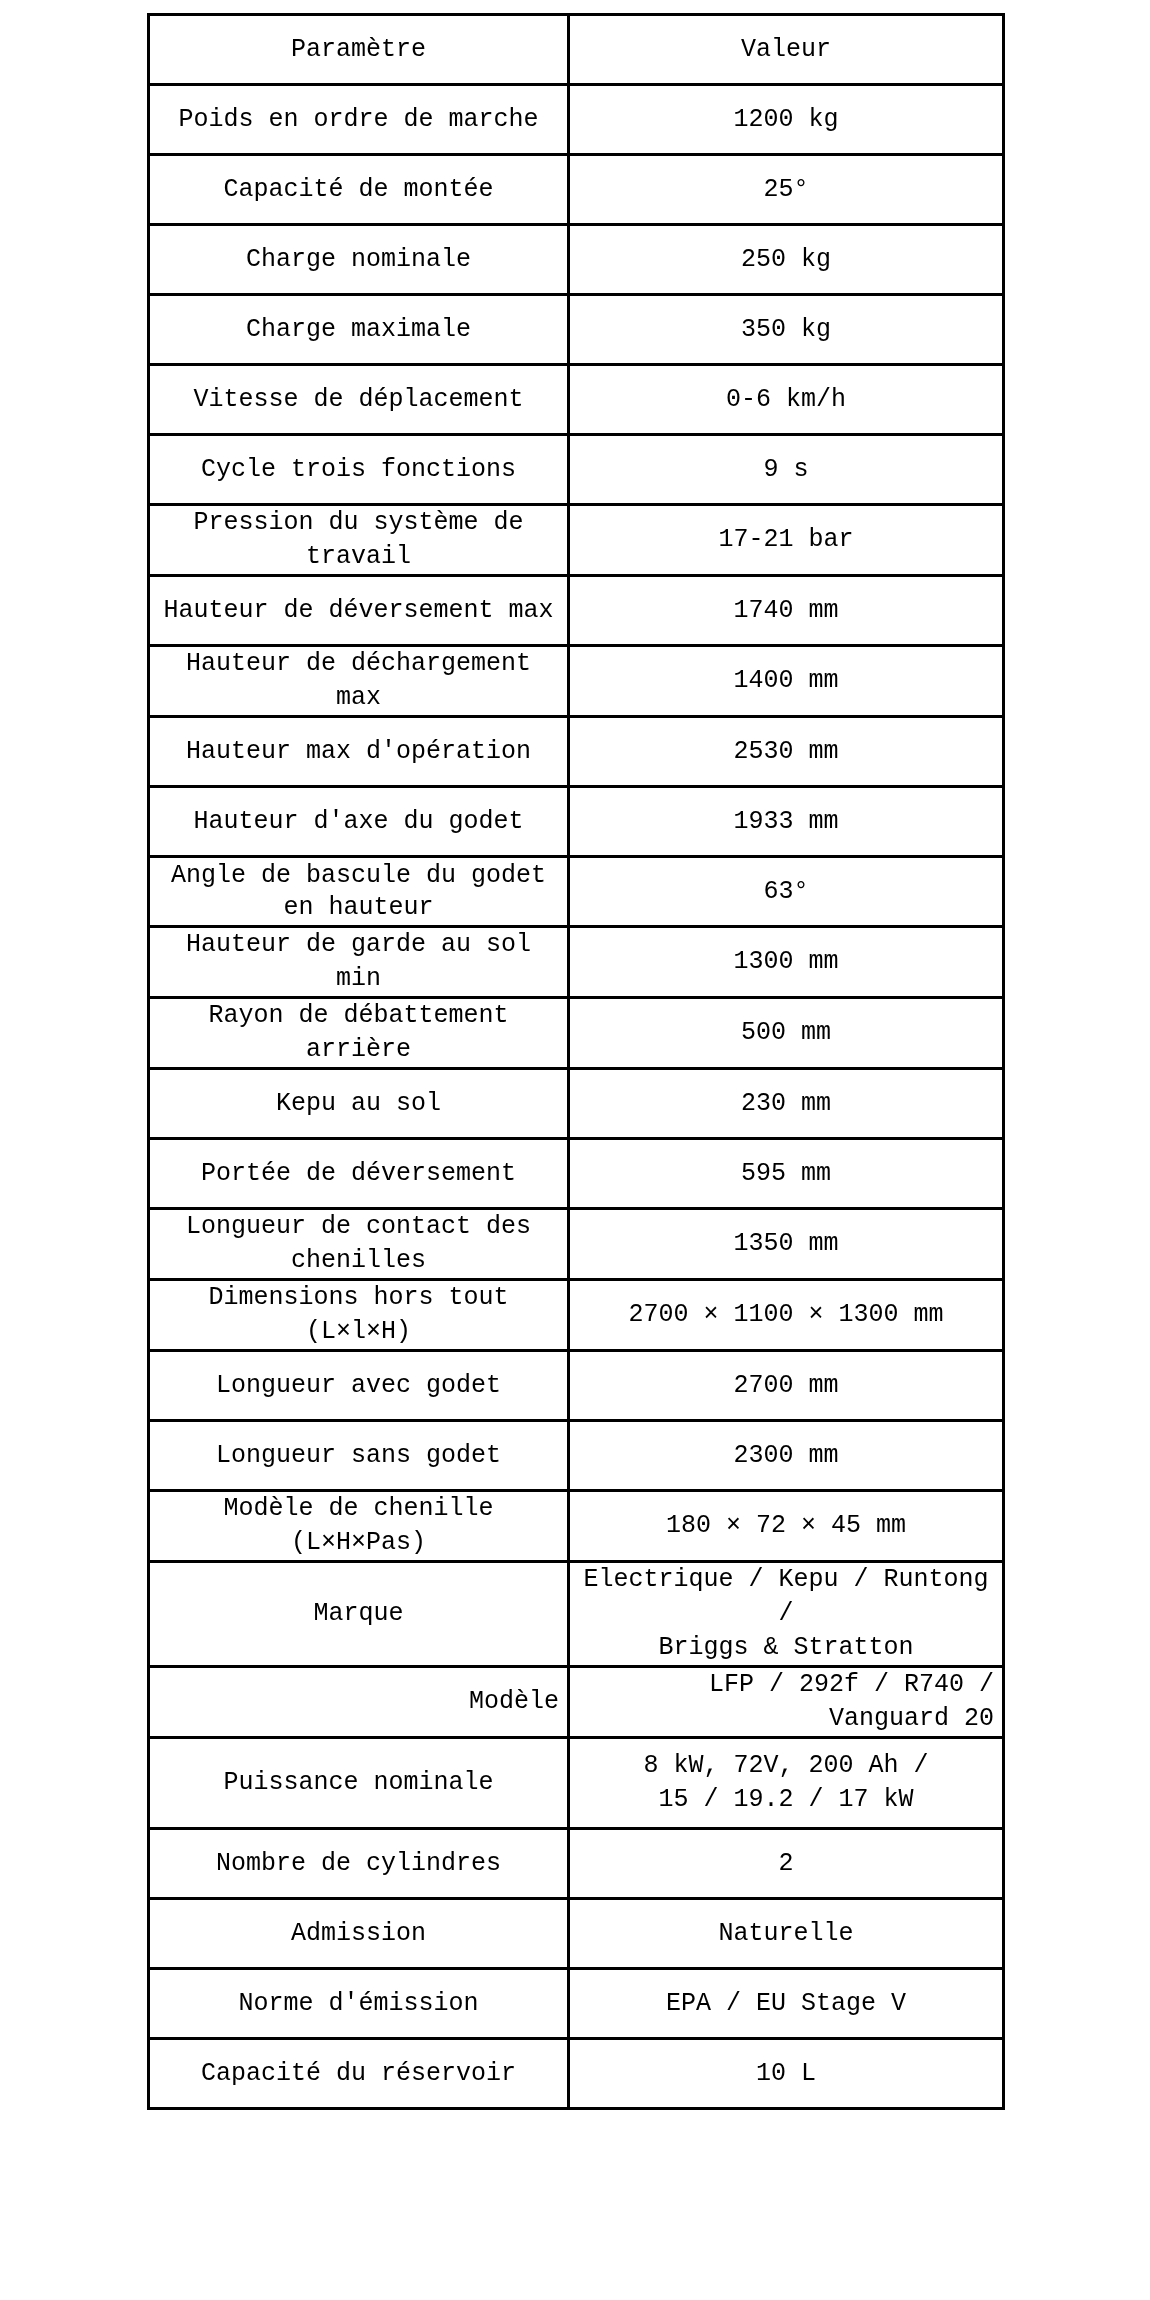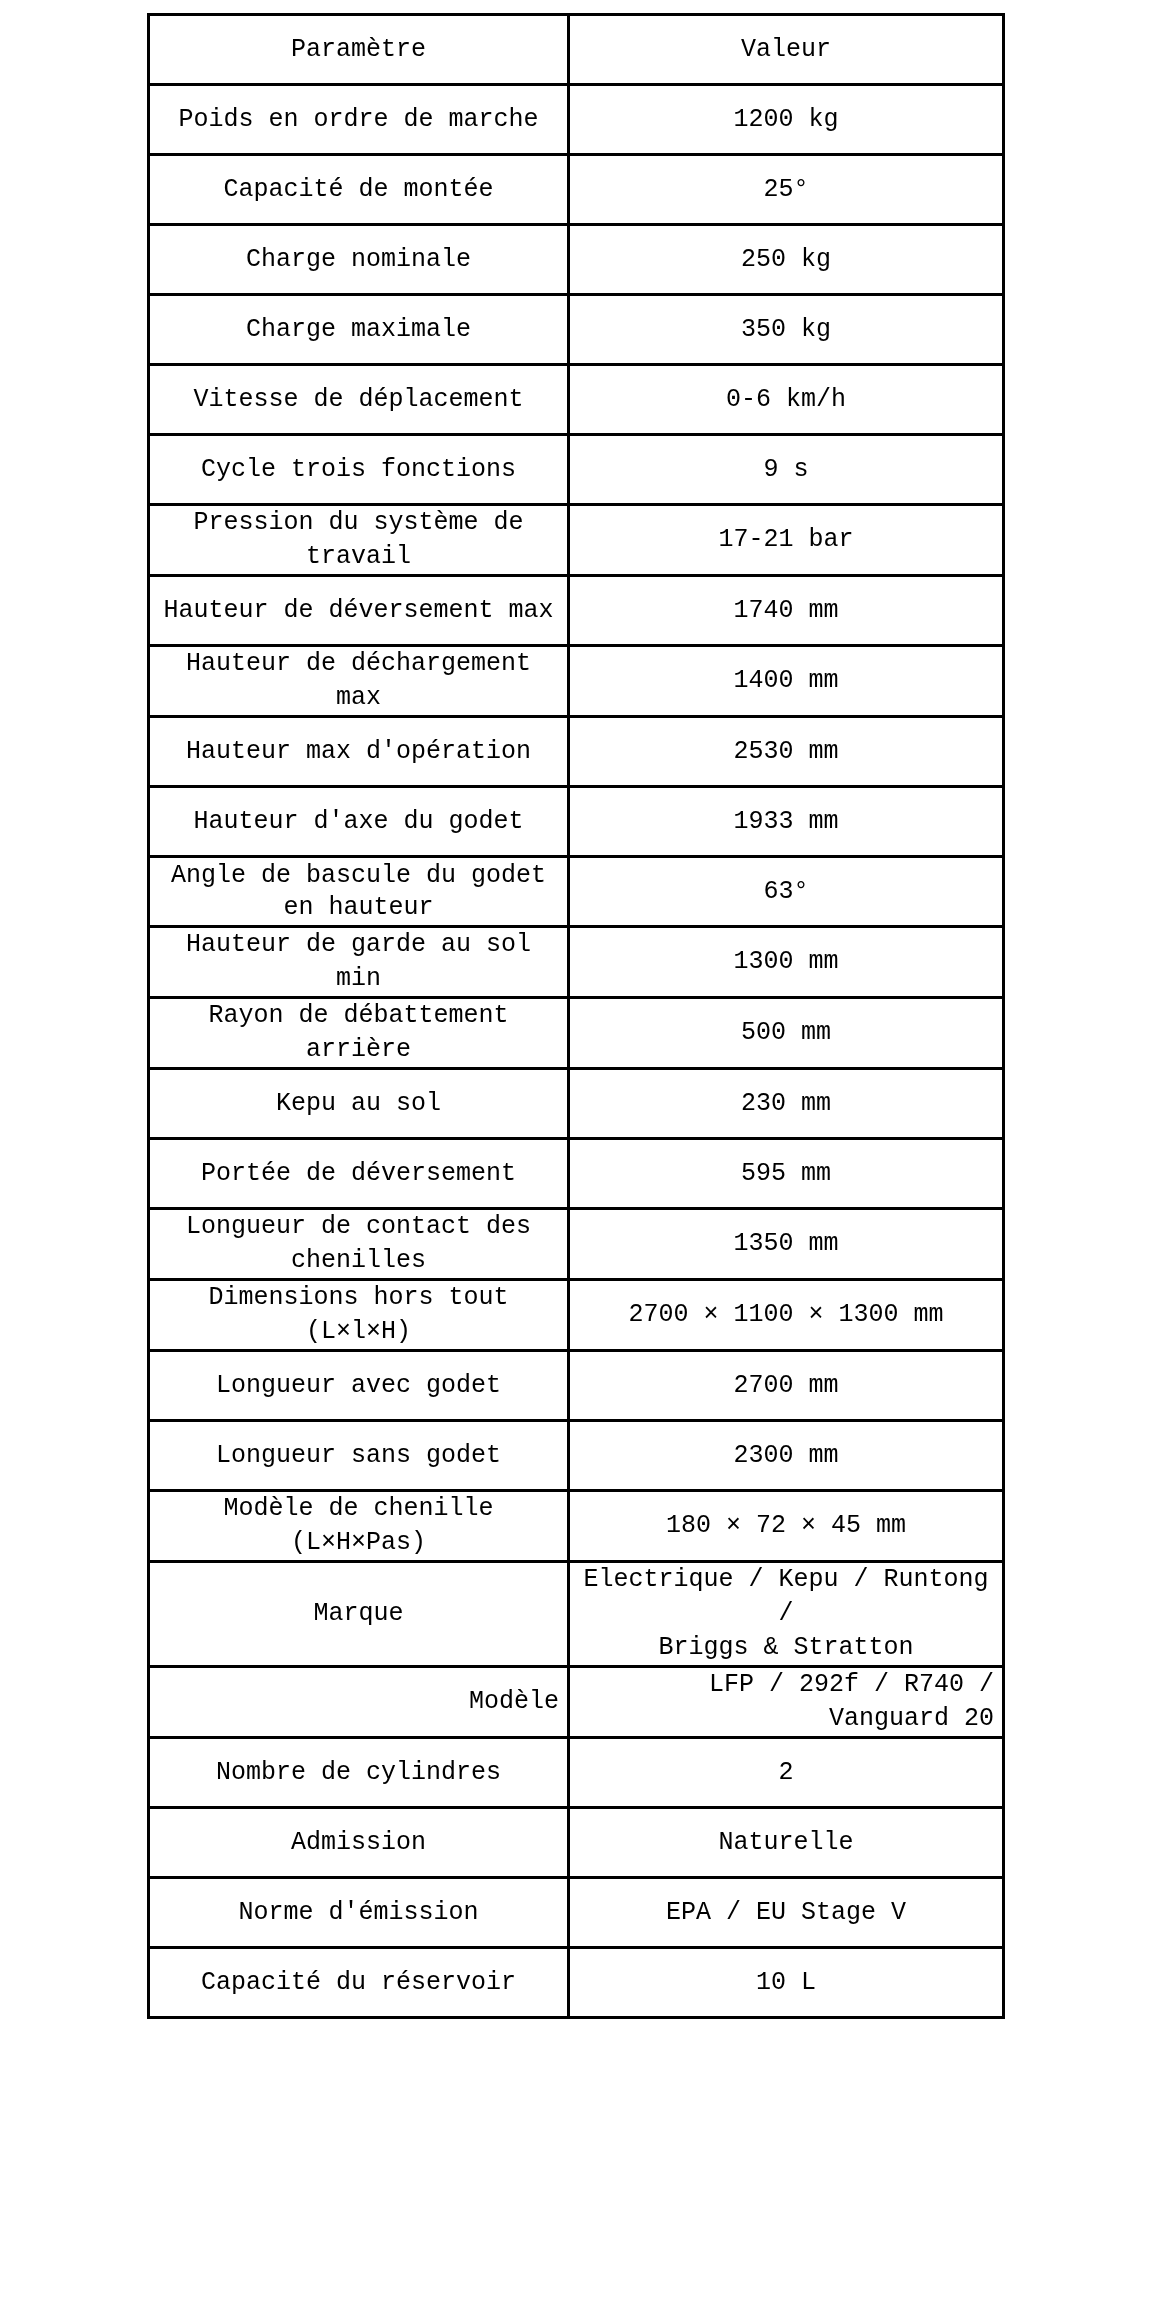--- a/index.html
+++ b/index.html
@@ -135,20 +135,25 @@
       </tr>
       <tr class="tall">
         <td>Marque</td>
         <td class="val">Electrique / Kepu / Runtong /
 Briggs &amp; Stratton</td>
       </tr>
       <tr class="mid">
         <td>Modèle</td>
         <td class="val">LFP / 292f / R740 / Vanguard 20</td>
       </tr>
+      <tr class="tall">
+        <td>Puissance nominale</td>
+        <td class="val">8 kW, 72V, 200 Ah /
+15 / 19.2 / 17 kW</td>
+      </tr>
       <tr>
         <td>Nombre de cylindres</td>
         <td class="val">2</td>
       </tr>
       <tr>
         <td>Admission</td>
         <td class="val">Naturelle</td>
       </tr>
       <tr>
         <td>Norme d'émission</td>

